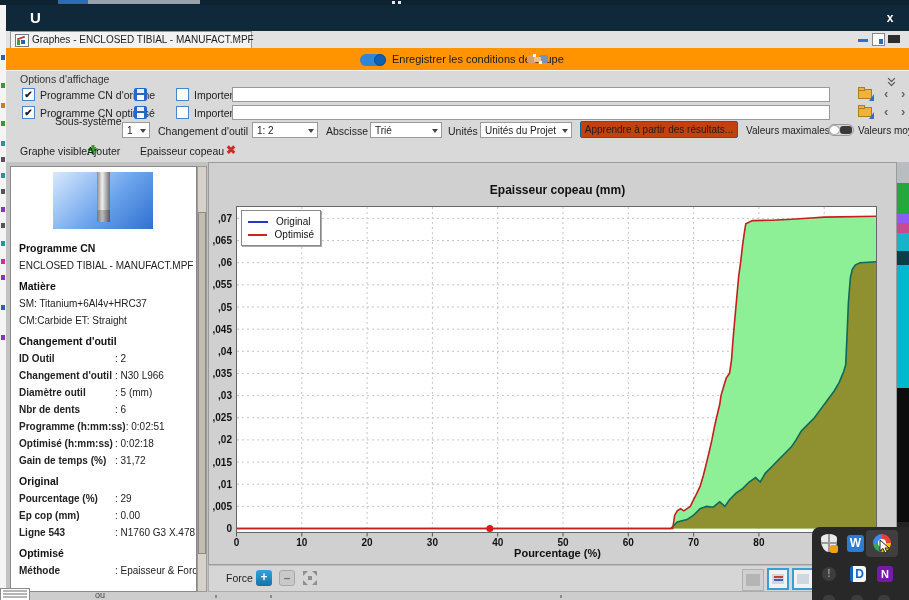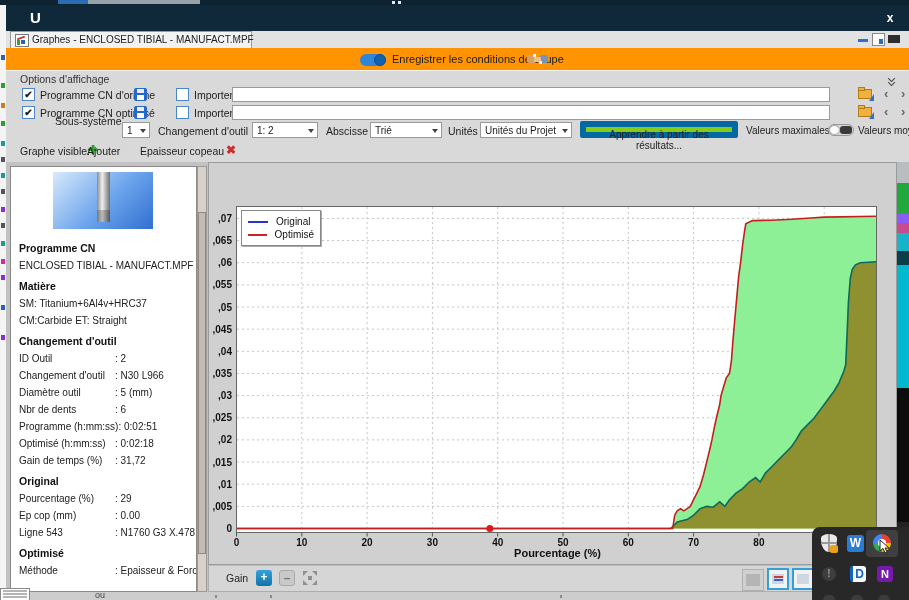--- a/index.html
+++ b/index.html
@@ -52,36 +52,36 @@
   .floppy i{position:absolute;left:3px;top:1px;width:7px;height:4px;background:#e8eefc;}
   .floppy b{position:absolute;left:3px;bottom:1px;width:7px;height:5px;background:#fff;}
   .field{background:#fff;border:1px solid #9a9a9a;height:15px;box-sizing:border-box;}
   .folder{width:16px;height:13px;}
   .folder .back{position:absolute;left:0;top:2px;width:14px;height:10px;background:#f0b13e;border:1px solid #b07c14;box-sizing:border-box;}
   .folder .tabf{position:absolute;left:0;top:0;width:7px;height:4px;background:#f0b13e;border:1px solid #b07c14;box-sizing:border-box;}
   .folder .arr{position:absolute;right:0;bottom:-1px;width:0;height:0;border-left:5px solid transparent;border-bottom:7px solid #2d6fd0;}
   .nav-arrow{font-size:13px;color:#666;font-weight:bold;line-height:13px;}
   .dd{background:#fff;border:1px solid #9a9a9a;height:16px;box-sizing:border-box;font-size:10px;color:#1d1d1d;padding:2px 14px 0 4px;white-space:nowrap;overflow:hidden;}
   .dd i{position:absolute;right:3px;top:6px;width:0;height:0;border:3px solid transparent;border-top:4px solid #444;}
-  .btn{background:#84cc16;border:6px solid #0369a1;border-radius:2px;font-size:10px;color:#1d1d1d;text-align:center;box-sizing:border-box;padding-top:2px;}
+  .btn{background:#c2410c;border:1px solid #0369a1;border-radius:2px;font-size:10px;color:#1d1d1d;text-align:center;box-sizing:border-box;padding-top:2px;}
   .vtoggle{width:26px;height:12px;background:#d8d8d8;border:1px solid #999;border-radius:6px;box-sizing:border-box;}
   .vtoggle .knob{position:absolute;left:0;top:0;width:11px;height:10px;background:#fdfdfd;border:1px solid #aaa;border-radius:50%;box-sizing:border-box;}
   .vtoggle .dark{position:absolute;right:1px;top:1px;width:12px;height:8px;background:#3a3a3a;border-radius:3px;}
   .plus-icon{font-size:12px;color:#2f9e2f;font-weight:bold;}
   .del-icon{font-size:12px;color:#cf2b2b;font-weight:bold;}
   
   .content-bg{left:6px;top:162px;width:891px;height:438px;background:#c2c2c2;}
   .info-panel{left:10px;top:166px;width:187px;height:426px;background:#fff;border:1px solid #8a8a8a;box-sizing:border-box;overflow:hidden;}
   .tool-img{position:absolute;left:42px;top:5px;width:100px;height:57px;background:linear-gradient(135deg,#d8eafc 0%,#6ba3ec 55%,#2f6fd0 100%);}
   .tool-img .shaft{position:absolute;left:44px;top:0;width:13px;height:40px;background:linear-gradient(90deg,#8a8a8a,#efefef 40%,#6f6f6f);}
   .tool-img .tip{position:absolute;left:44px;top:38px;width:13px;height:12px;background:linear-gradient(90deg,#777,#bbb 40%,#555);}
   #info-sections{position:absolute;left:8px;top:66px;width:172px;}
   .sec-h{font-size:10.5px;font-weight:bold;color:#111;margin:9px 0 3px 0;}
   .sec-r{font-size:10px;color:#222;margin:6px 0;white-space:nowrap;display:flex;}
-  .sec-r .k{flex:0 0 96px;}
+  .sec-r .k{flex:0 0 96px;font-weight:bold;}
   .splitter-arrow{left:199px;top:172px;font-size:8px;color:#111;}
   .vscroll{left:197px;top:166px;width:10px;height:426px;background:#d6d2ca;border:1px solid #9a9a9a;box-sizing:border-box;}
   .vthumb{left:198px;top:212px;width:8px;height:342px;background:#c2bdb2;border:1px solid #8f8a80;box-sizing:border-box;}
   
   .chart-region{left:208px;top:162px;width:689px;height:403px;background:#d0d0d0;border:1px solid #9b9b9b;box-sizing:border-box;}
   .chart-title{left:236px;top:183px;width:643px;text-align:center;font-size:12px;font-weight:bold;color:#111;}
   #plot{left:206px;top:206px;}
   .legend{left:241px;top:210px;width:80px;background:#fff;border:1px solid #888;box-shadow:1px 1px 0 #aaa;padding:4px 6px;box-sizing:border-box;}
   .legend-row{display:flex;align-items:center;height:13px;}
   .legend-row .sw{width:20px;height:2px;margin-right:8px;}
@@ -306,20 +306,21 @@
           <span class="k">Méthode</span>
           <span>: Epaisseur &amp; Force</span>
         </div>
       </div>
   </div>
   <div class="abs splitter-arrow">◀</div>
   <div class="abs vscroll"></div>
   <div class="abs vthumb"></div>
 
   <div class="abs chart-region"></div>
+  <div class="abs chart-title">Epaisseur copeau (mm)</div>
   <svg id="plot" class="abs" width="673" height="345" viewBox="0 0 673 345">
       <rect x="30.5" y="0.5" width="640" height="326" fill="#ffffff"></rect>
       <text x="26" y="326" text-anchor="end" font-size="10" font-weight="bold" fill="#111" font-family="Liberation Sans, sans-serif">0</text>
       <line x1="31" y1="300.35" x2="670" y2="300.35" stroke="#c6c6c6" stroke-width="1" stroke-dasharray="2,3"></line>
       <text x="26" y="303.85" text-anchor="end" font-size="10" font-weight="bold" fill="#111" font-family="Liberation Sans, sans-serif">,005</text>
       <line x1="31" y1="278.2" x2="670" y2="278.2" stroke="#c6c6c6" stroke-width="1" stroke-dasharray="2,3"></line>
       <text x="26" y="281.7" text-anchor="end" font-size="10" font-weight="bold" fill="#111" font-family="Liberation Sans, sans-serif">,01</text>
       <line x1="31" y1="256.05" x2="670" y2="256.05" stroke="#c6c6c6" stroke-width="1" stroke-dasharray="2,3"></line>
       <text x="26" y="259.55" text-anchor="end" font-size="10" font-weight="bold" fill="#111" font-family="Liberation Sans, sans-serif">,015</text>
       <line x1="31" y1="233.89999999999998" x2="670" y2="233.89999999999998" stroke="#c6c6c6" stroke-width="1" stroke-dasharray="2,3"></line>
@@ -386,21 +387,21 @@
         <span class="nm">Original</span>
       </div>
       <div class="legend-row">
         <span class="sw" style="background: rgb(204, 34, 34);"></span>
         <span class="nm">Optimisé</span>
       </div>
     </div>
   <div class="abs xlabel">Pourcentage (%)</div>
 
   <div class="abs bottom-bar"></div>
-  <div class="abs zoom-label">Gain</div>
+  <div class="abs zoom-label">Force</div>
   <div class="abs zbtn zin">+</div>
   <div class="abs zbtn zout">–</div>
   <div class="abs zbtn zfit">
     <svg width="16" height="16" viewBox="0 0 16 16">
       <g fill="#8f8f8f">
         <path d="M1 1 L6 1 L1 6 Z"></path>
           <path d="M15 1 L10 1 L15 6 Z"></path>
         <path d="M1 15 L6 15 L1 10 Z"></path>
           <path d="M15 15 L10 15 L15 10 Z"></path>
         <rect x="6" y="6" width="4" height="4"></rect>

